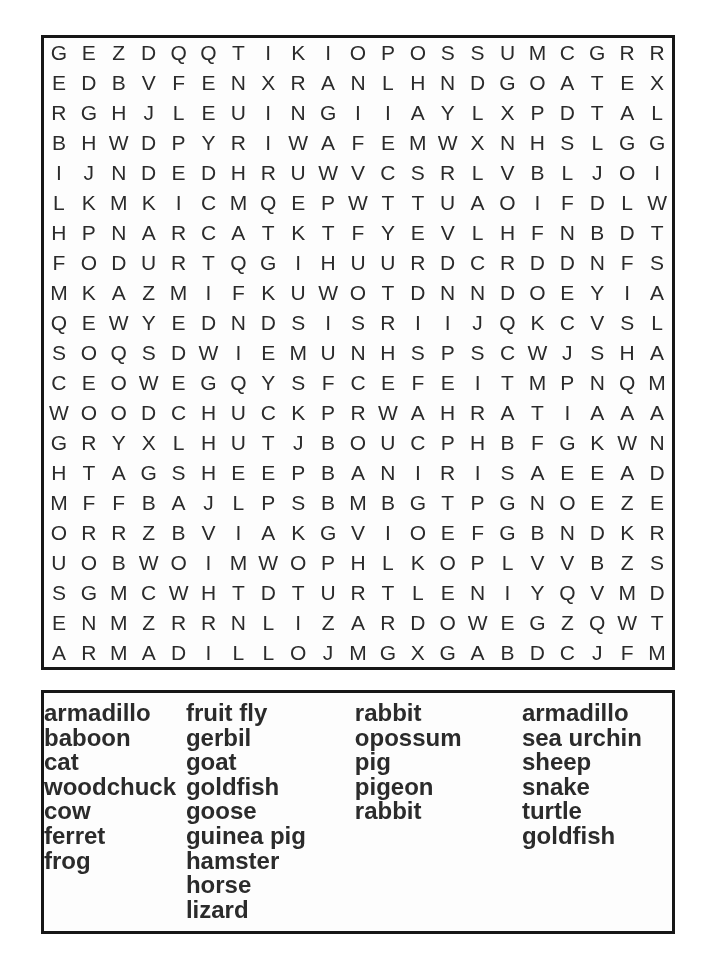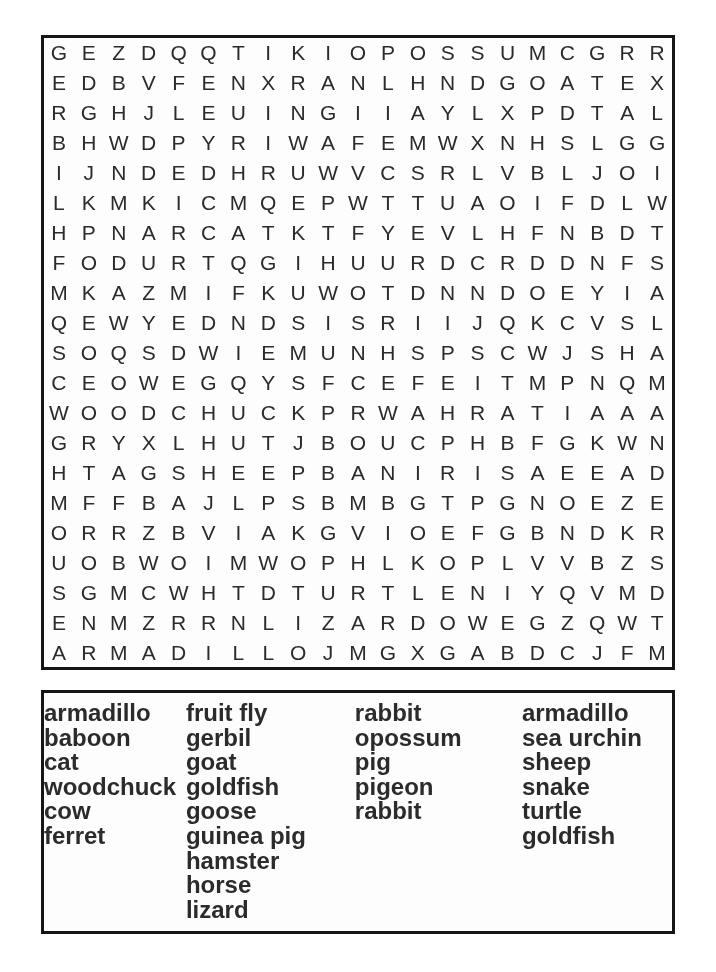--- a/index.html
+++ b/index.html
@@ -507,20 +507,21 @@
   </div>
 
 <div class="word-list-box">
   <div class="word-column">
       <div class="word-item">armadillo</div>
       <div class="word-item">baboon</div>
       <div class="word-item">cat</div>
       <div class="word-item">woodchuck</div>
       <div class="word-item">cow</div>
       <div class="word-item">ferret</div>
+      <div class="word-item">frog</div>
     </div>
   <div class="word-column">
       <div class="word-item">fruit fly</div>
       <div class="word-item">gerbil</div>
       <div class="word-item">goat</div>
       <div class="word-item">goldfish</div>
       <div class="word-item">goose</div>
       <div class="word-item">guinea pig</div>
       <div class="word-item">hamster</div>
       <div class="word-item">horse</div>

